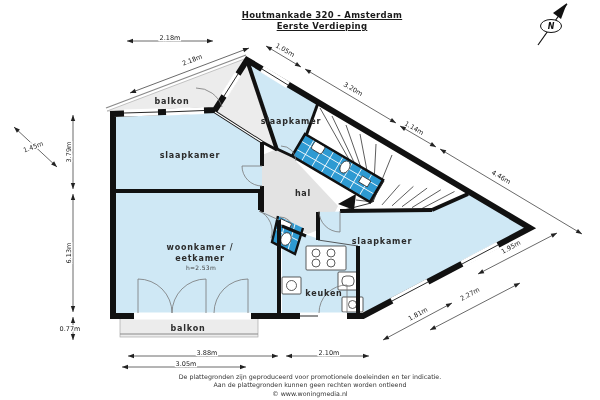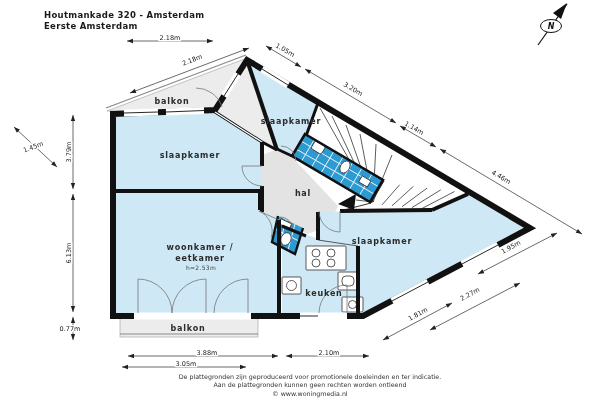--- a/index.html
+++ b/index.html
@@ -1,19 +1,19 @@
 <!DOCTYPE html>
 <html><head>
 <meta charset="utf-8">
 <style>
   html,body{margin:0;padding:0;background:#fff;}
   .page{position:relative;width:600px;height:400px;background:#fff;overflow:hidden;
         font-family:"DejaVu Sans",sans-serif;}
-  .title{position:absolute;top:10px;left:44px;width:556px;
-         font-size:8.5px;font-weight:bold;color:#1a1a1a;line-height:1.3;letter-spacing:.3px;}
+  .title{position:absolute;top:10px;left:44px;width:556px;text-align:center;
+         font-size:8.5px;font-weight:bold;color:#1a1a1a;line-height:1.3;letter-spacing:.3px;text-decoration:underline;}
   .footer{position:absolute;bottom:2px;left:10px;width:600px;text-align:center;
           font-size:6.3px;color:#333;line-height:1.35;}
   svg.plan{position:absolute;left:0;top:0;}
   .rl{font-size:8px;font-weight:bold;letter-spacing:.8px;fill:#2b2b2b;text-anchor:middle;}
   .rs{font-size:6px;letter-spacing:.3px;fill:#444;text-anchor:middle;}
   .dim{font-size:6.5px;fill:#222;text-anchor:middle;paint-order:stroke;stroke:#fff;stroke-width:2.5px;}
   .compass-n{font-size:8px;font-style:italic;font-weight:bold;fill:#111;text-anchor:middle;}
   .wall{stroke:#111;fill:none;stroke-linecap:butt;}
   .thin{stroke:#8a8a8a;fill:none;}
   .arc{stroke:#777;stroke-width:.8;fill:none;}
@@ -21,21 +21,21 @@
   .grout{stroke:#fff;stroke-width:.9;}
   .stair{stroke:#333;stroke-width:.8;fill:none;}
 </style>
 </head>
 <body>
 
 <div class="page">
 
   <div class="title">
     <div>Houtmankade 320 - Amsterdam</div>
-    <div>Eerste Amsterdam</div>
+    <div>Eerste Verdieping</div>
   </div>
 
   <svg class="plan" width="600" height="400" viewBox="0 0 600 400">
 
     <g>
       <path d="M113,114 L215,110 L247,60 L530,228 L363,316 L113,316 Z" fill="#ffffff"></path>
 
       <path d="M107,111 L247,58 L276,148 L262,142 L215,110 Z" stroke="#aaaaaa" stroke-width=".7" fill="#ececec"></path>
 
       <path d="M116,117 L215,112 L262,142 L262,190 L116,190 Z" fill="#cfe8f5"></path>

